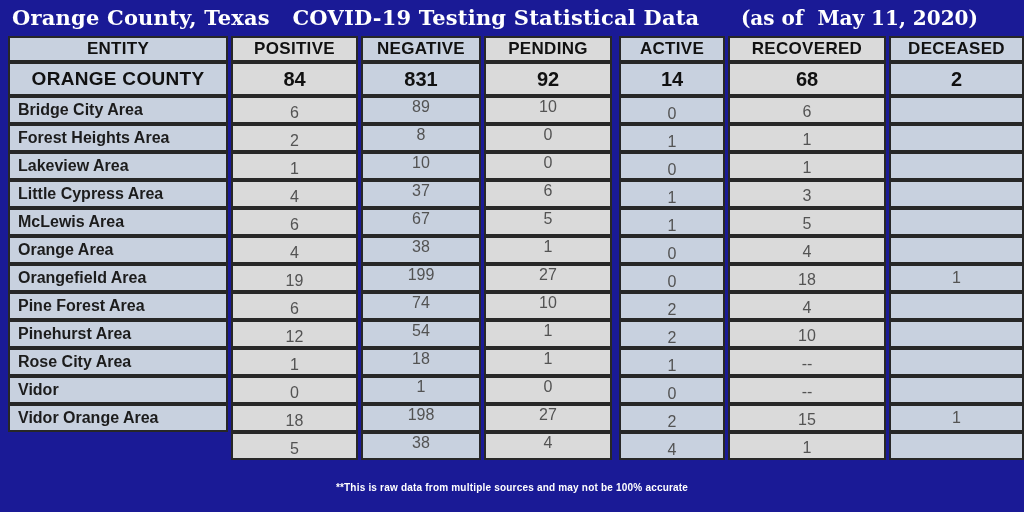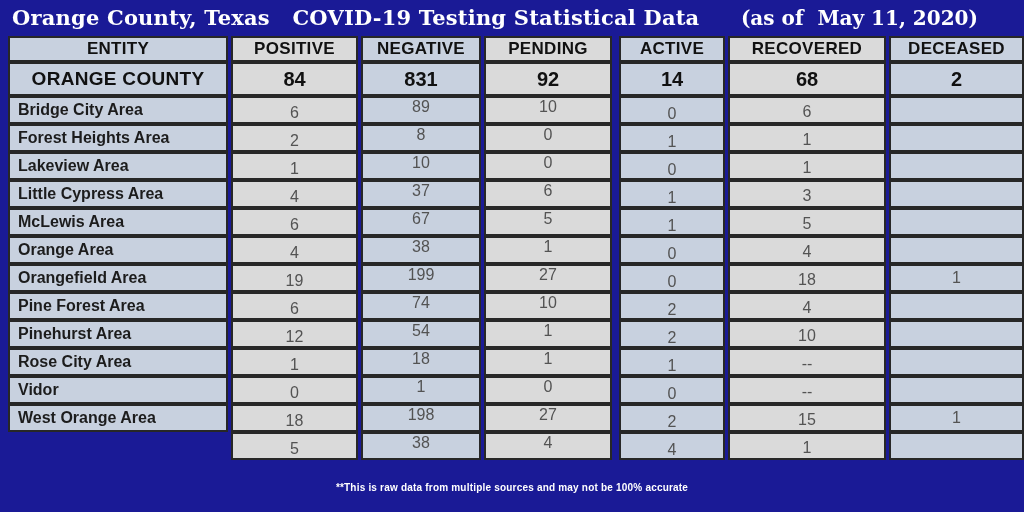--- a/index.html
+++ b/index.html
@@ -136,21 +136,21 @@
         <div class="cell cell-data">
           <span>Pinehurst Area</span>
         </div>
         <div class="cell cell-data">
           <span>Rose City Area</span>
         </div>
         <div class="cell cell-data">
           <span>Vidor</span>
         </div>
         <div class="cell cell-data">
-          <span>West Orange Area</span>
+          <span>Vidor Orange Area</span>
         </div>
       </div>
       <div class="col col-1 tone-gray">
         <div class="cell cell-header">
           <span>POSITIVE</span>
         </div>
         <div class="cell cell-summary">
           <span>84</span>
         </div>
         <div class="cell cell-data">

